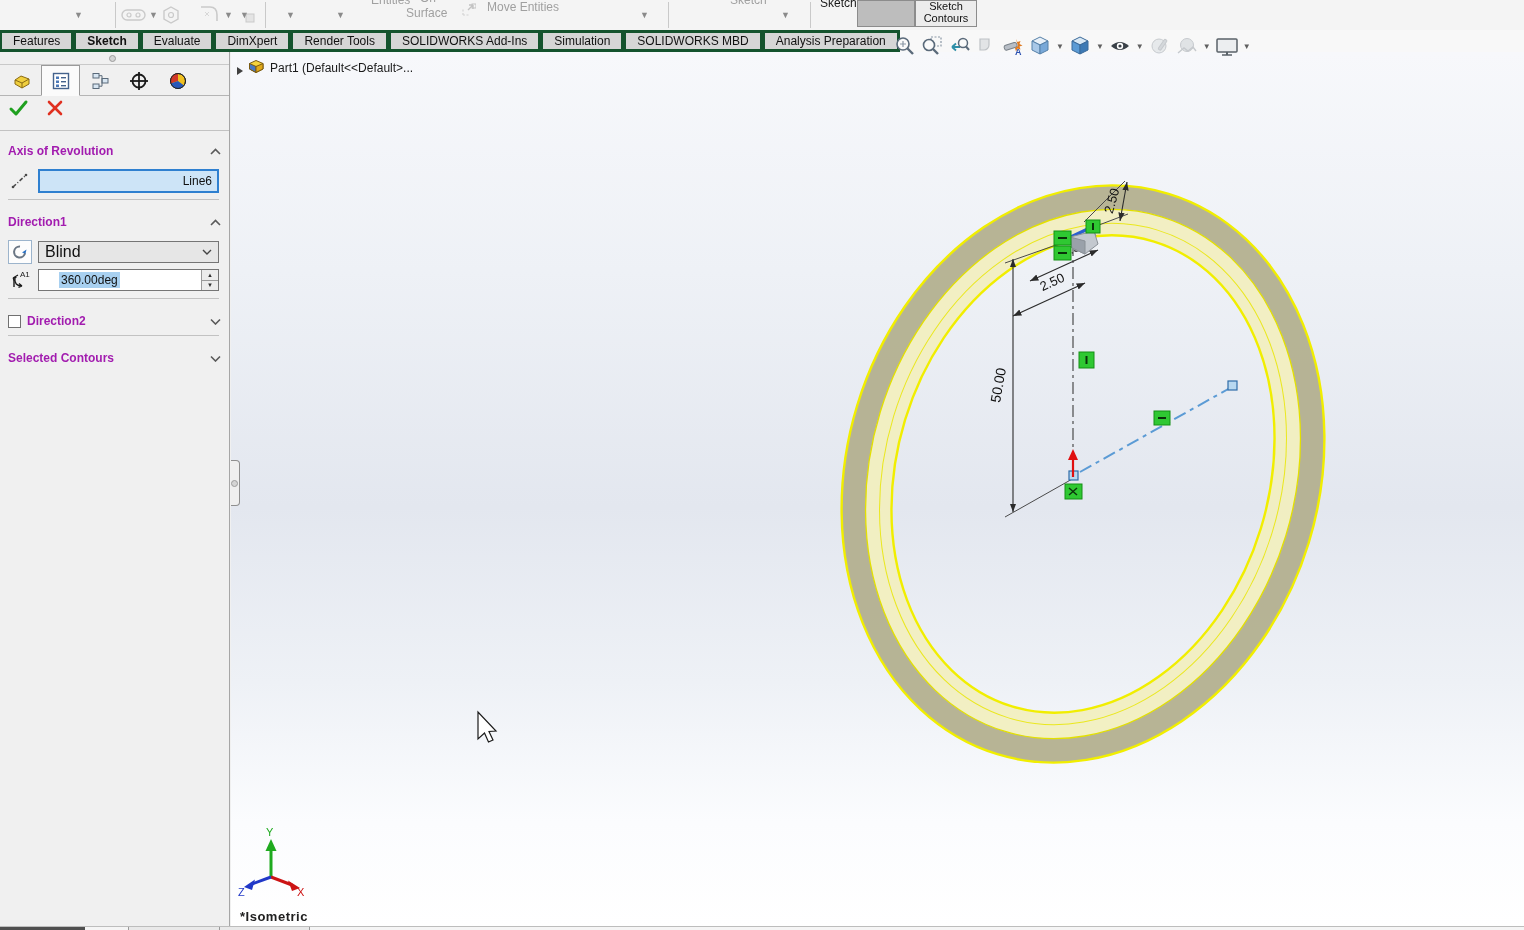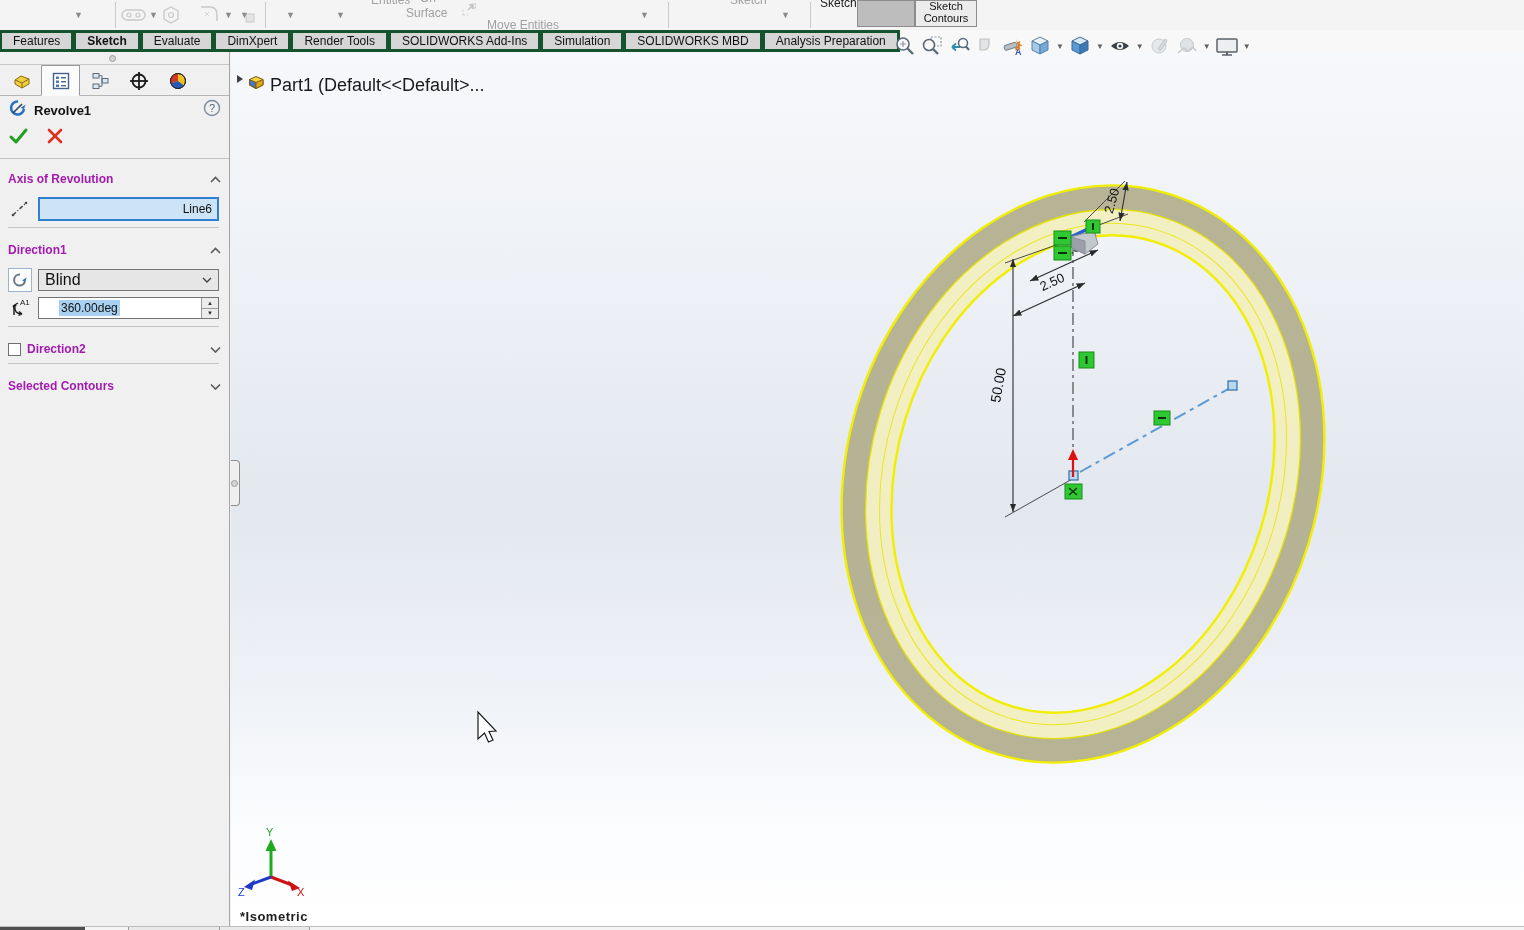--- a/index.html
+++ b/index.html
@@ -77,22 +77,22 @@
     display:flex; align-items:center; justify-content:center; }
   .iconplain { width:24px; height:24px; display:flex; align-items:center; justify-content:center; }
   .checkbox { width:13px; height:13px; border:1px solid #707070; background:#fff;
     margin-right:6px; }
 
   
   #viewport { position:absolute; left:231px; top:0; width:1293px; height:875px;
     background:linear-gradient(180deg,#f7f8fb 0%, #eef1f6 25%, #e3e7ef 52%,
       #eef1f6 72%, #fbfcfe 88%, #ffffff 100%); overflow:hidden; }
   #gfx { position:absolute; left:0; top:0; pointer-events:none; }
-  #tree-root { position:absolute; left:6px; top:23px; display:flex; align-items:flex-start;
-    gap:5px; font-size:18px; color:#1a1a1a; }
+  #tree-root { position:absolute; left:6px; top:7px; display:flex; align-items:flex-end;
+    gap:5px; font-size:12px; color:#1a1a1a; }
   .tree-arrow { width:0; height:0; border-left:6px solid #404040; border-top:4px solid transparent;
     border-bottom:4px solid transparent; }
   #orient-label { position:absolute; left:9px; top:857px; font-size:13px;
     font-weight:bold; color:#202020; letter-spacing:.5px; }
   #vp-splitter { position:absolute; left:-1px; top:408px; width:10px; height:46px;
     background:#efefef; border:1px solid #8f8f8f; border-left:none;
     border-radius:0 4px 4px 0; }
   #vp-splitter .grip-dot { left:1px; top:19px; }
 
   
@@ -138,21 +138,21 @@
   <span class="rb-arrow" style="left:336px; top:10px">▼</span>
   <span class="rb-label" style="left:371px; top:-7px">Entities</span>
   <span class="rb-label" style="left:420px; top:-9px">On</span>
   <span class="rb-label" style="left:406px; top:6px">Surface</span>
   <span class="rb-glyph" style="left:460px; top:2px">
     <svg width="16" height="16">
         <path d="M3,13 L3,6 M3,13 L10,13" stroke="#b8b8b8" stroke-width="1.2" stroke-dasharray="2 1.5" fill="none"></path>
         <path d="M8,8 L13,3 M13,3 l-4,0 m4,0 l0,4" stroke="#9a9a9a" stroke-width="1.4" fill="none"></path>
         <rect x="12" y="2" width="4" height="4" fill="none" stroke="#9a9a9a"></rect>
       </svg></span>
-  <span class="rb-label" style="left:487px; top:18px">Move Entities</span>
+  <span class="rb-label" style="left:487px; top:0">Move Entities</span>
   <span class="rb-arrow" style="left:640px; top:10px">▼</span>
   <div class="rb-sep" style="left:668px"></div>
   <span class="rb-label" style="left:730px; top:-7px">Sketch</span>
   <span class="rb-arrow" style="left:781px; top:10px">▼</span>
   <div class="rb-sep" style="left:810px"></div>
   <span class="rb-label dark" style="left:820px; top:-4px">Sketch</span>
   <div class="rb-btn-pressed"></div>
   <div class="rb-btn">
     <div style="margin-top:-2px">Sketch</div>
     <div>Contours</div>
@@ -296,36 +296,20 @@
       <div class="pm-tab">
         <svg width="20" height="20">
             <circle cx="10" cy="10" r="7.5" fill="#f0c020" stroke="#222"></circle>
             <path d="M10,2.5 A7.5,7.5 0 0 0 2.8,12.5 L10,10 Z" fill="#d03828"></path>
             <path d="M2.8,12.5 A7.5,7.5 0 0 0 16,14.5 L10,10 Z" fill="#2858b8"></path>
             <circle cx="10" cy="10" r="7.5" fill="none" stroke="#222"></circle>
           </svg>
       </div>
     </div>
 
-    <div id="pm-title">
-      <span>
-        <svg width="20" height="20">
-            <path d="M16,11 A6.5,6.5 0 1 1 10,3.5" fill="none" stroke="#2a70c2" stroke-width="2.6"></path>
-            <polygon points="16,11 12.5,10 17.5,6.5" fill="#2a70c2"></polygon>
-            <line x1="5" y1="15" x2="14" y2="6" stroke="#30485f" stroke-width="1.6"></line>
-          </svg>
-      </span>
-      <span class="name">Revolve1</span>
-      <span>
-        <svg width="18" height="18">
-            <circle cx="9" cy="9" r="7.5" fill="none" stroke="#7a8a9a" stroke-width="1.4"></circle>
-            <text x="9" y="13" text-anchor="middle" font-size="11" fill="#5a6a7a" font-family="Liberation Sans, sans-serif">?</text>
-          </svg>
-      </span>
-    </div>
 
     <div id="pm-actions">
       <span>
         <svg width="22" height="20">
             <polyline points="3,11 8,16 18,4" fill="none" stroke="#1fa01f" stroke-width="3" stroke-linecap="round" stroke-linejoin="round"></polyline>
           </svg>
       </span>
       <span>
         <svg width="18" height="18">
             <line x1="3" y1="3" x2="15" y2="15" stroke="#e03020" stroke-width="2.6" stroke-linecap="round"></line>

